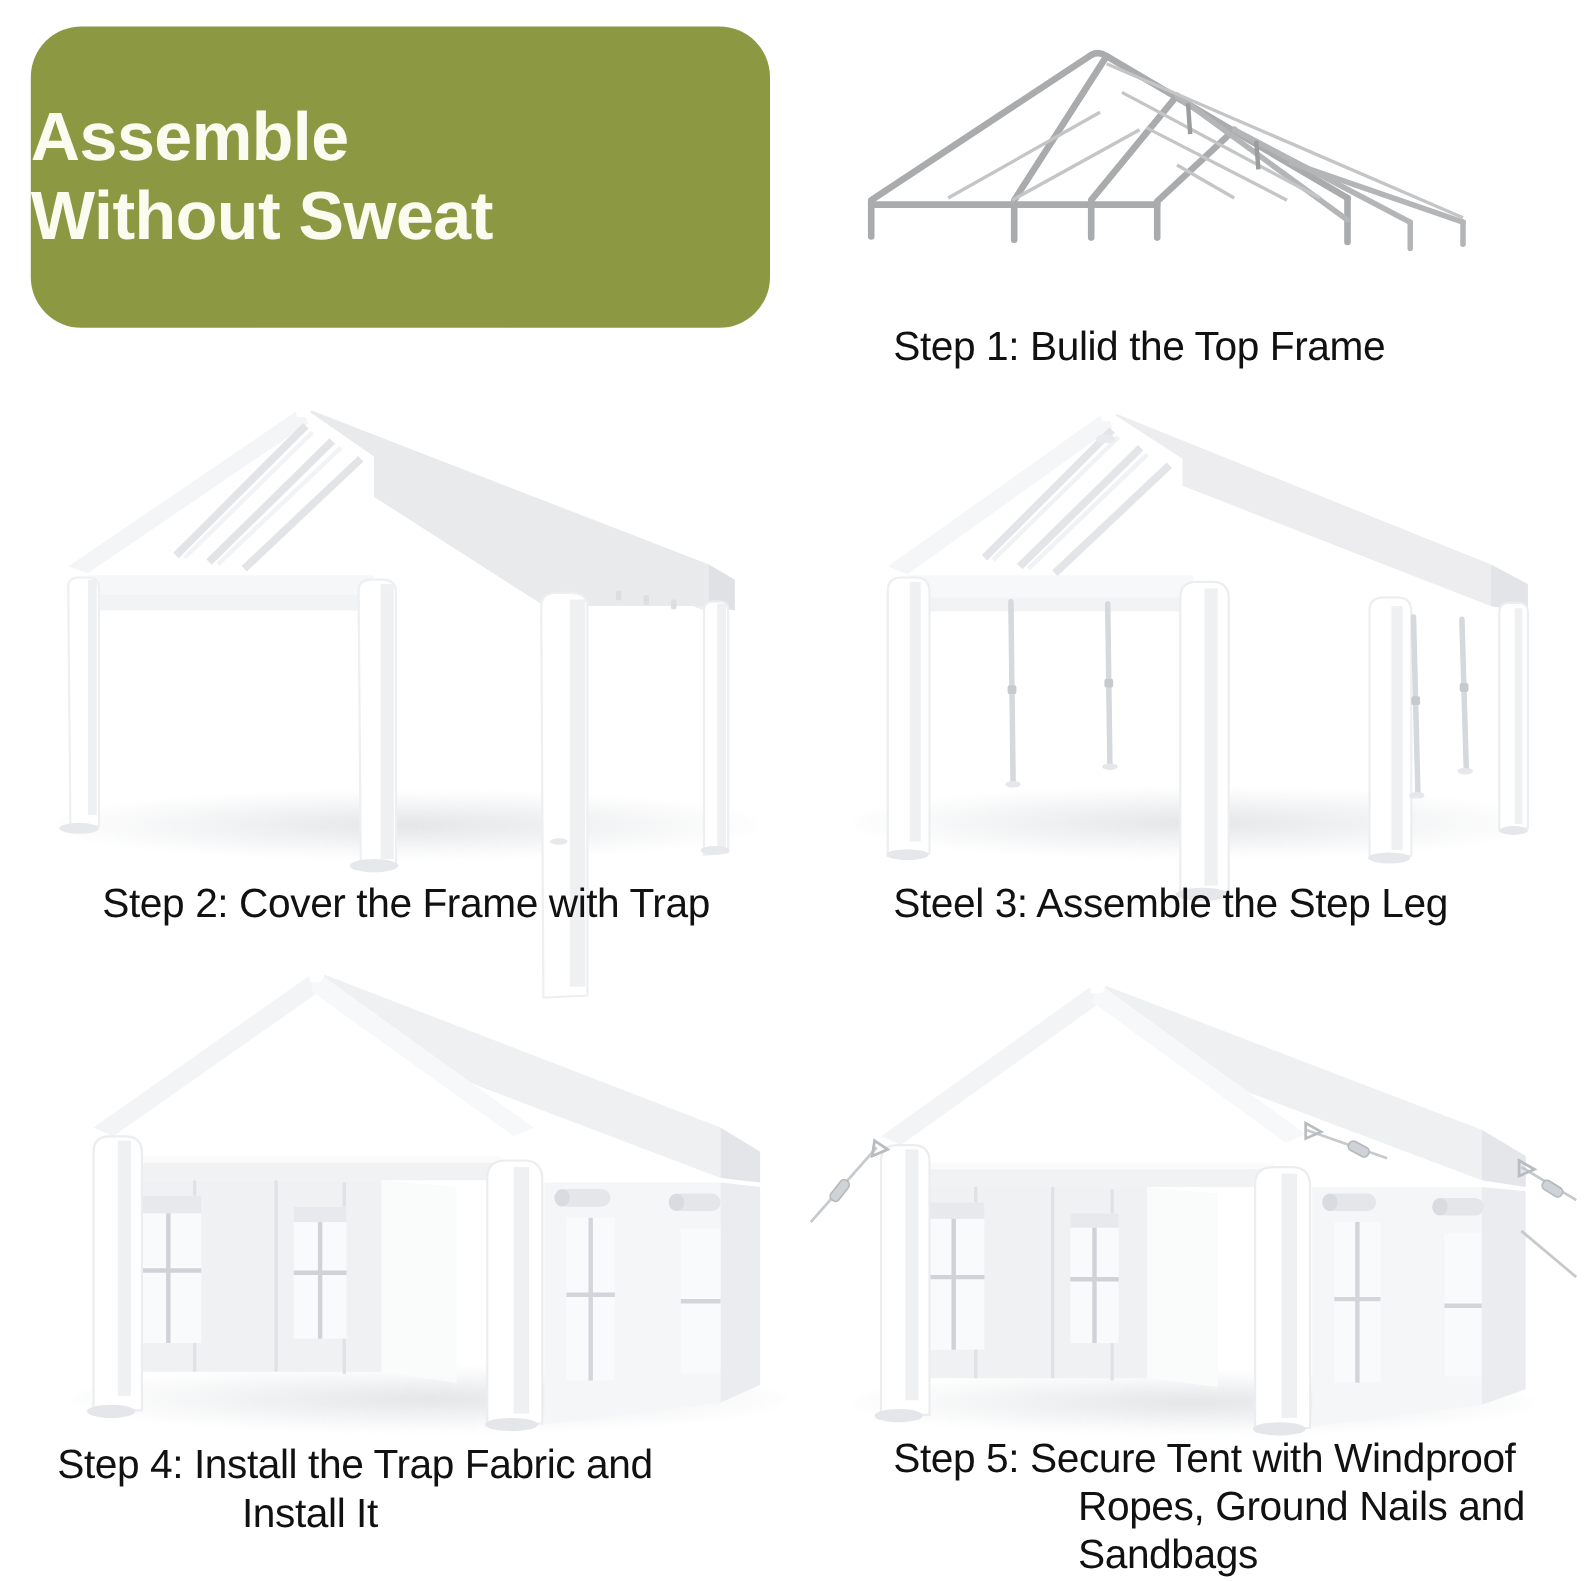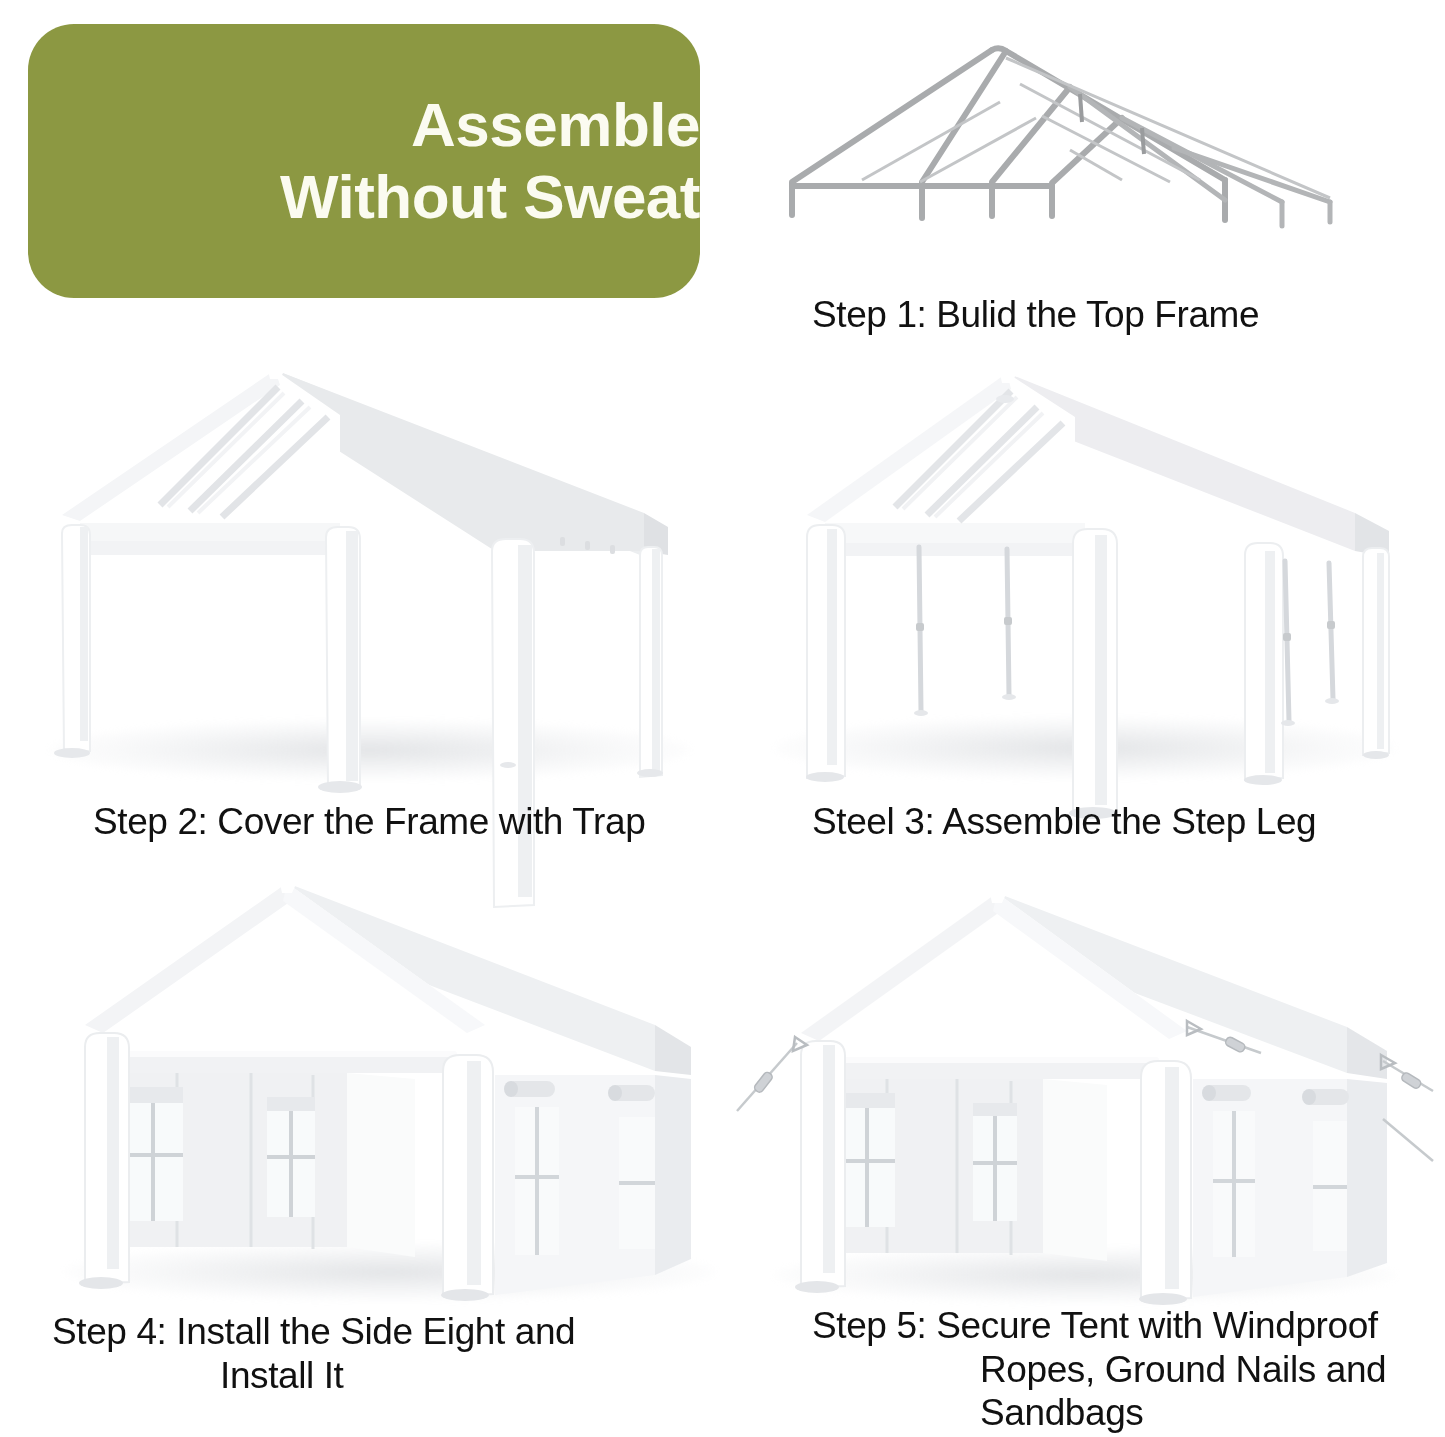--- a/index.html
+++ b/index.html
@@ -12,21 +12,21 @@
   .page { position: relative; width: 1445px; height: 1437px; background: #fff; }
 
   
   .badge {
     position: absolute;
     left: 28px; top: 24px;
     width: 672px; height: 274px;
     background: #8c9842;
     border-radius: 46px;
     display: flex; flex-direction: column;
-    align-items: flex-end; justify-content: center;
+    align-items: flex-start; justify-content: center;
   }
   .badge-line {
     color: #fbfbf0;
     font-weight: bold;
     font-size: 62px;
     line-height: 1.16;
     letter-spacing: -0.5px;
     text-align: center;
     white-space: nowrap;
   }
@@ -329,21 +329,21 @@
       </g>
 
       <g fill="#e4e6e9">
         <ellipse cx="46" cy="408" rx="22" ry="6"></ellipse>
         <ellipse cx="410" cy="420" rx="24" ry="6"></ellipse>
       </g>
     </svg>
   </div>
   <div class="caption" style="left:52px; top:1310px; width:700px;">
     <span class="stepno">Step 4:</span>
-    <span class="desc"> Install the Side Eight and</span>
+    <span class="desc"> Install the Trap Fabric and</span>
     <span class="cont">Install It</span>
   </div>
 
   <div class="cell" style="left:735px; top:875px; width:700px; height:430px;">
     <div class="shadow" style="left:40px; top:372px; width:620px; height:56px;"></div>
     <svg class="art" viewBox="0 0 700 430">
 
       <path d="M 262 18 L 612 152 L 612 198 L 262 66 Z" fill="#eef0f2"></path>
       <path d="M 612 152 L 652 176 L 652 204 L 612 198 Z" fill="#e4e6e9"></path>
 

